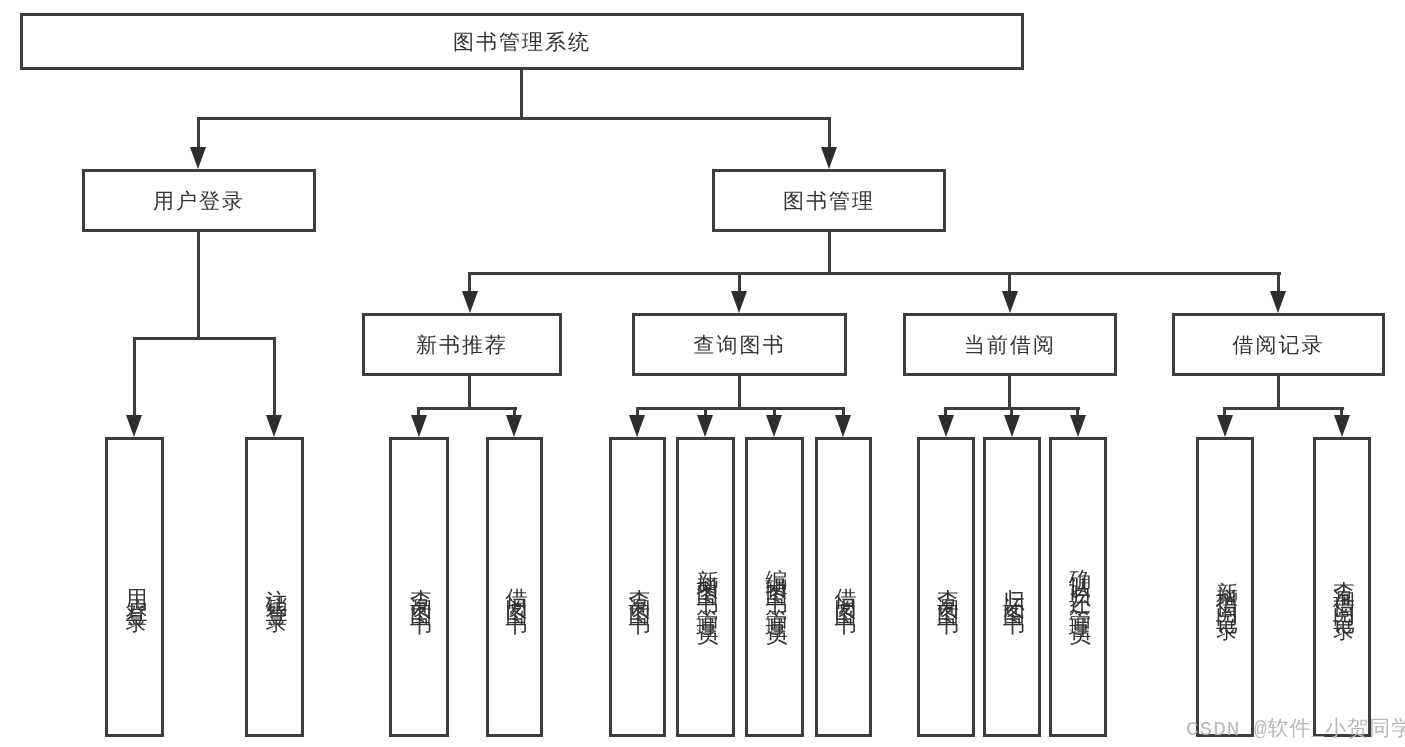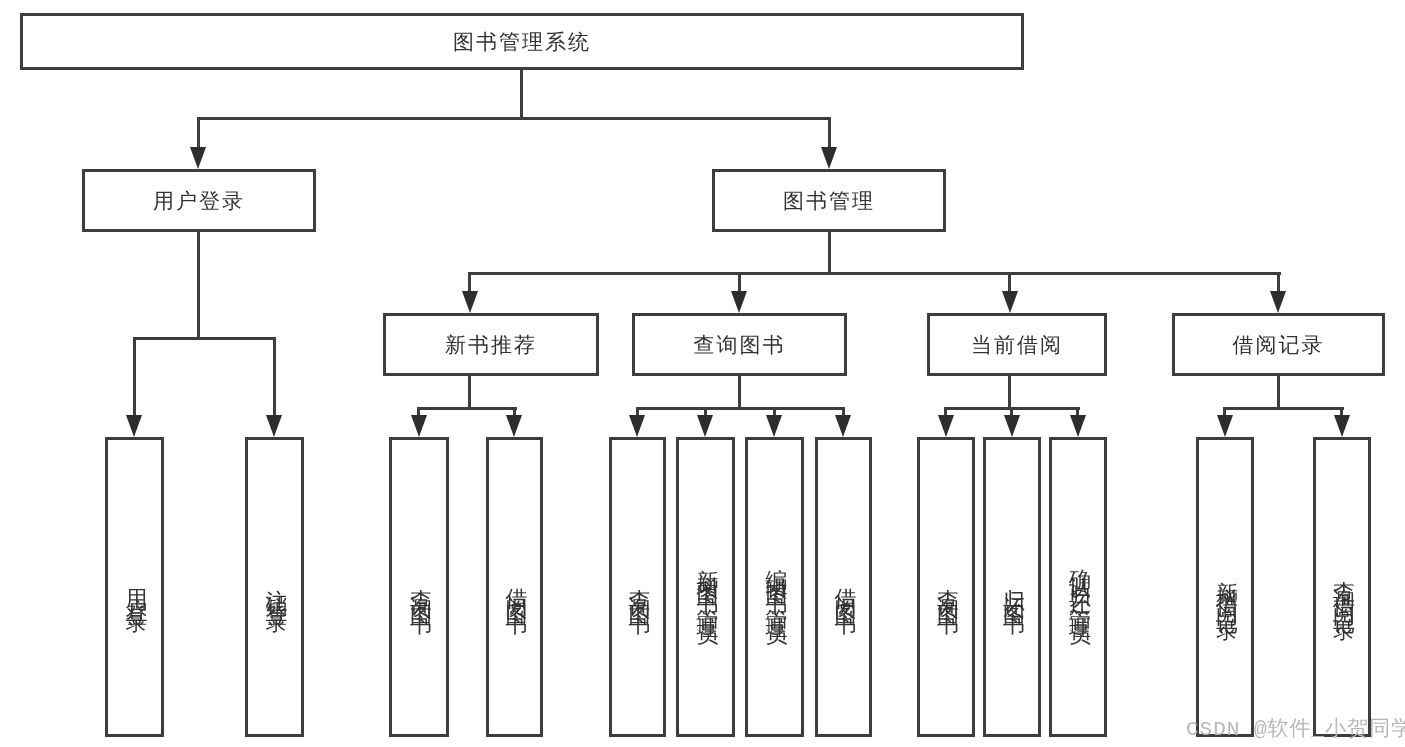--- a/index.html
+++ b/index.html
@@ -110,27 +110,27 @@
   <div class="cline" style="left:468px;top:272px;width:813px;height:3px"></div>
   <div class="cline" style="left:468px;top:272px;width:3px;height:24px"></div>
   <div class="arrow" style="left:462px;top:291px"></div>
   <div class="cline" style="left:738px;top:272px;width:3px;height:24px"></div>
   <div class="arrow" style="left:731px;top:291px"></div>
   <div class="cline" style="left:1008px;top:272px;width:3px;height:24px"></div>
   <div class="arrow" style="left:1002px;top:291px"></div>
   <div class="cline" style="left:1277px;top:272px;width:3px;height:24px"></div>
   <div class="arrow" style="left:1270px;top:291px"></div>
 
-  <div class="hbox" style="left:383px;top:313px;width:216px;height:63px">
+  <div class="hbox" style="left:362px;top:313px;width:200px;height:63px">
     <span>新书推荐</span>
   </div>
   <div class="hbox" style="left:632px;top:313px;width:215px;height:63px">
     <span>查询图书</span>
   </div>
-  <div class="hbox" style="left:927px;top:313px;width:180px;height:63px">
+  <div class="hbox" style="left:903px;top:313px;width:214px;height:63px">
     <span>当前借阅</span>
   </div>
   <div class="hbox" style="left:1172px;top:313px;width:213px;height:63px">
     <span>借阅记录</span>
   </div>
 
   <div class="cline" style="left:468px;top:376px;width:3px;height:34px"></div>
   <div class="cline" style="left:417px;top:407px;width:100px;height:3px"></div>
   <div class="cline" style="left:417px;top:407px;width:3px;height:12px"></div>
   <div class="arrow" style="left:411px;top:415px"></div>

